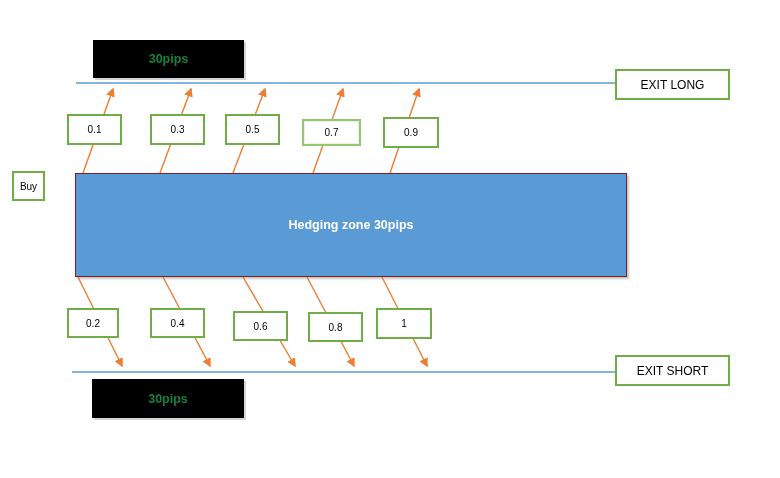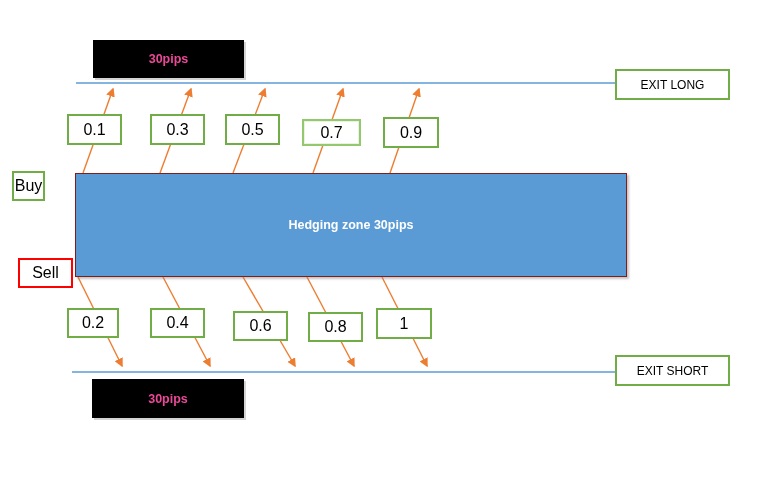--- a/index.html
+++ b/index.html
@@ -21,30 +21,30 @@
     width: 780px; height: 478px;
     z-index: 1;
   }
   .node {
     position: absolute;
     box-sizing: border-box;
     display: flex;
     align-items: center;
     justify-content: center;
     z-index: 2;
-    font-size: 16px;
+    font-size: 10px;
     color: #000000;
     background: #ffffff;
   }
   .green-box   { border: 2px solid #70AD47; }
   .soft-green  { border: 2px solid #94C86E; box-shadow: inset 0 0 0 1px #e9f3e1; }
   .red-box     { border: 2px solid #FF0000; }
   .black-box {
     background: #000000;
-    color: #ec4899;
+    color: #15803d;
     font-weight: bold;
     font-size: 12.5px;
     box-shadow: 2px 2px 0 rgba(160,160,160,0.45);
   }
   .zone {
     background: #5B9BD5;
     border: 1px solid #7f1d1d;
     box-shadow: 2px 2px 2px rgba(140,140,140,0.5);
     color: #ffffff;
     font-weight: bold;
@@ -105,23 +105,20 @@
   </div>
 
   <div class="node green-box" style="left:12px; top:171px; width:33px; height:30px;">
     <span>Buy</span>
   </div>
 
   <div class="node zone" style="left:75px; top:173px; width:552px; height:104px;">
     <span>Hedging zone 30pips</span>
   </div>
 
-  <div class="node red-box" style="left:18px; top:258px; width:55px; height:30px;">
-    <span>Sell</span>
-  </div>
 
   <div class="node green-box" style="left:67px;  top:308px; width:52px; height:30px;">
     <span>0.2</span>
   </div>
   <div class="node green-box" style="left:150px; top:308px; width:55px; height:30px;">
     <span>0.4</span>
   </div>
   <div class="node green-box" style="left:233px; top:311px; width:55px; height:30px;align-items:center;">
     <span>0.6</span>
   </div>

